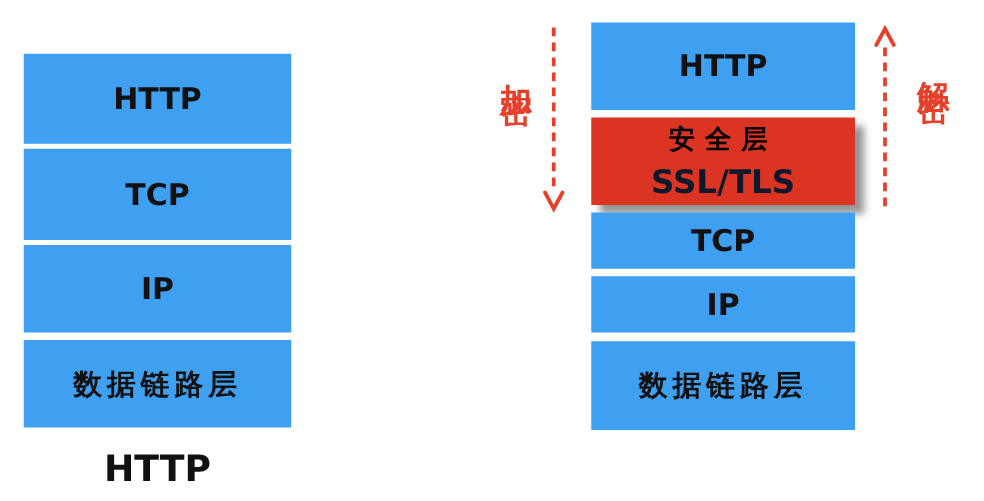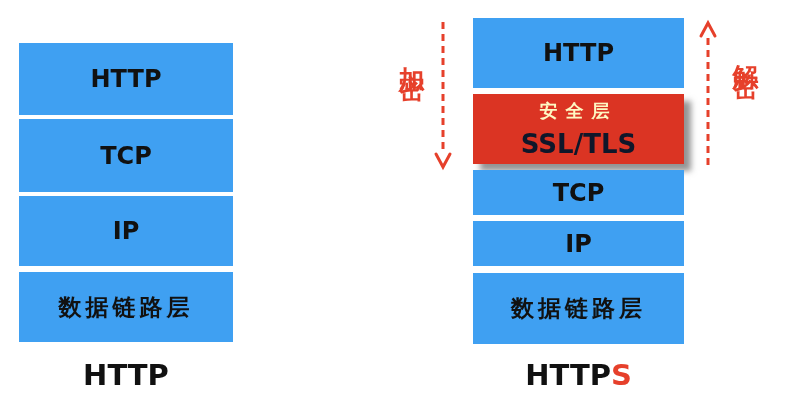--- a/index.html
+++ b/index.html
@@ -22,21 +22,21 @@
     font-weight: bold;
     font-size: 24px;
     text-align: center;
   }
   .layer-box.red {
     background: #DB3423;
     box-shadow: 7px 7px 6px rgba(60,60,60,0.55);
     flex-direction: column;
     gap: 6px;
   }
-  .red-line1 { font-size: 18px; font-weight: bold; color: #fef9c3; letter-spacing: 8px; }
+  .red-line1 { font-size: 21px; font-weight: bold; color: #000000; letter-spacing: 8px; }
   .red-line2 { font-size: 26px; font-weight: bold; color: #0f172a; }
   .cjk { font-size: 23px; letter-spacing: 4px; text-align: center; }
   .caption {
     position: absolute;
     text-align: center;
     font-weight: bold;
     font-size: 29px;
     color: #111111;
   }
   .caption .suffix-red { color: #E6402B; }
@@ -80,23 +80,20 @@
     <div class="red-line1">安全层</div>
     <div class="red-line2">SSL/TLS</div>
   </div>
 
   <div class="layer-box" style="left:473px; top:170px; width:211px; height:45px;">TCP</div>
 
   <div class="layer-box" style="left:473px; top:221px; width:211px; height:45px;">IP</div>
 
   <div class="layer-box cjk" style="left:473px; top:273px; width:211px; height:71px;">数据链路层</div>
 
-  <div class="caption" style="left:473px; top:358px; width:211px;">
-    <span>HTTP</span><span class="suffix-red">S</span>
-  </div>
 
   <svg class="arrow-svg" style="left:698px; top:16px;" width="20" height="158" viewBox="0 0 20 158">
     <polyline points="3,20 10,7 17,20" fill="none" stroke="#E6402B" stroke-width="3" stroke-linecap="round"></polyline>
     <line x1="10" y1="22" x2="10" y2="152" stroke="#E6402B" stroke-width="3" stroke-dasharray="7 5"></line>
   </svg>
 
   <div class="vlabel" style="left:733px; top:44px;">解密</div>
 
 </div>
 

